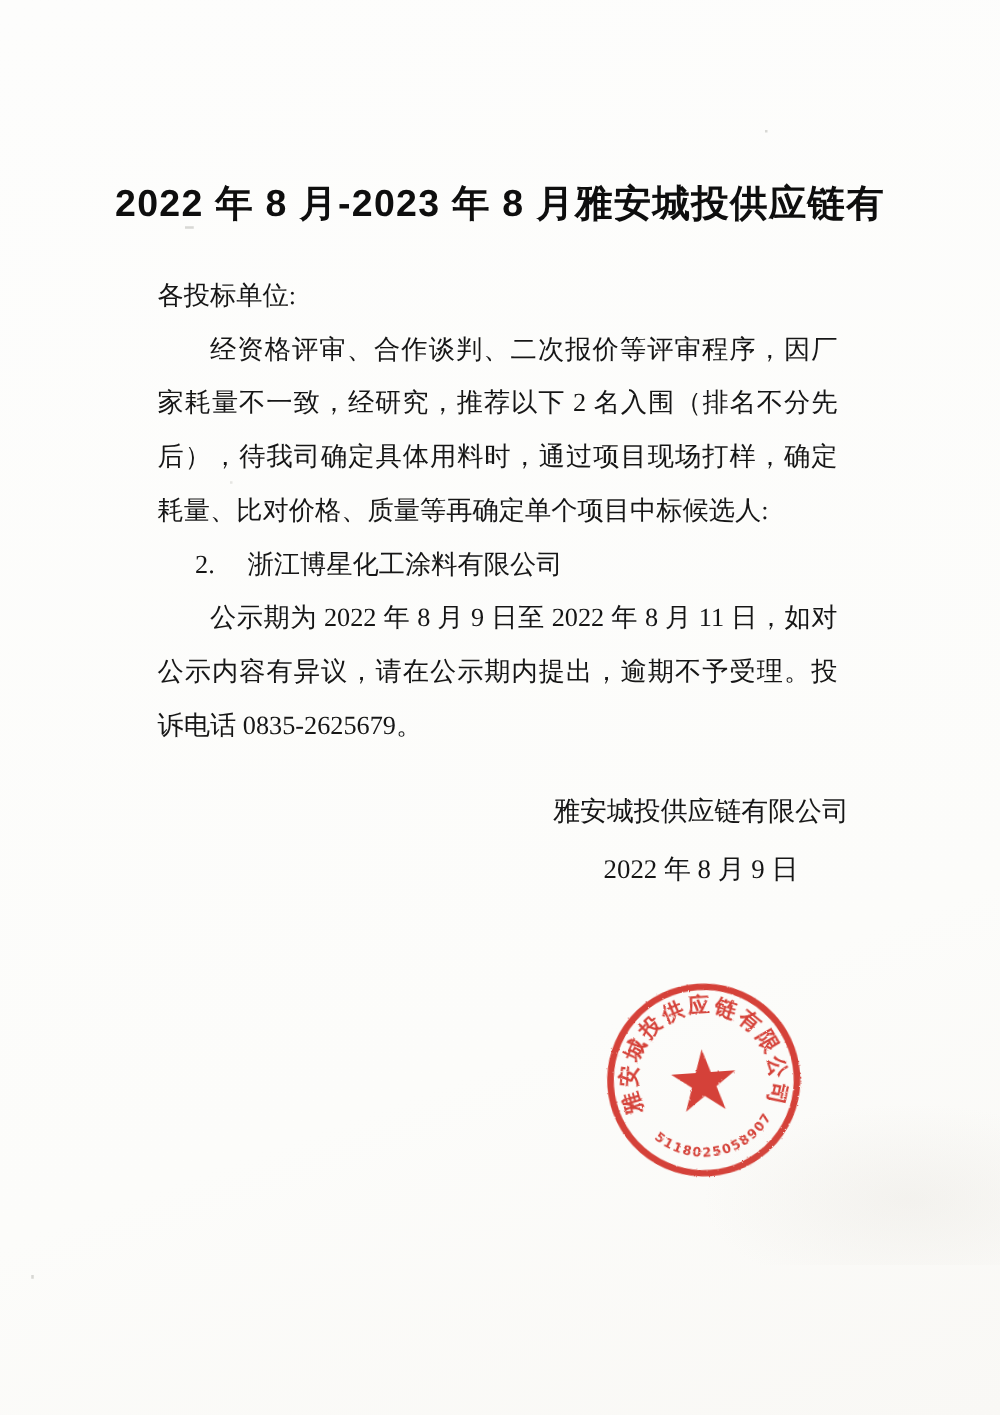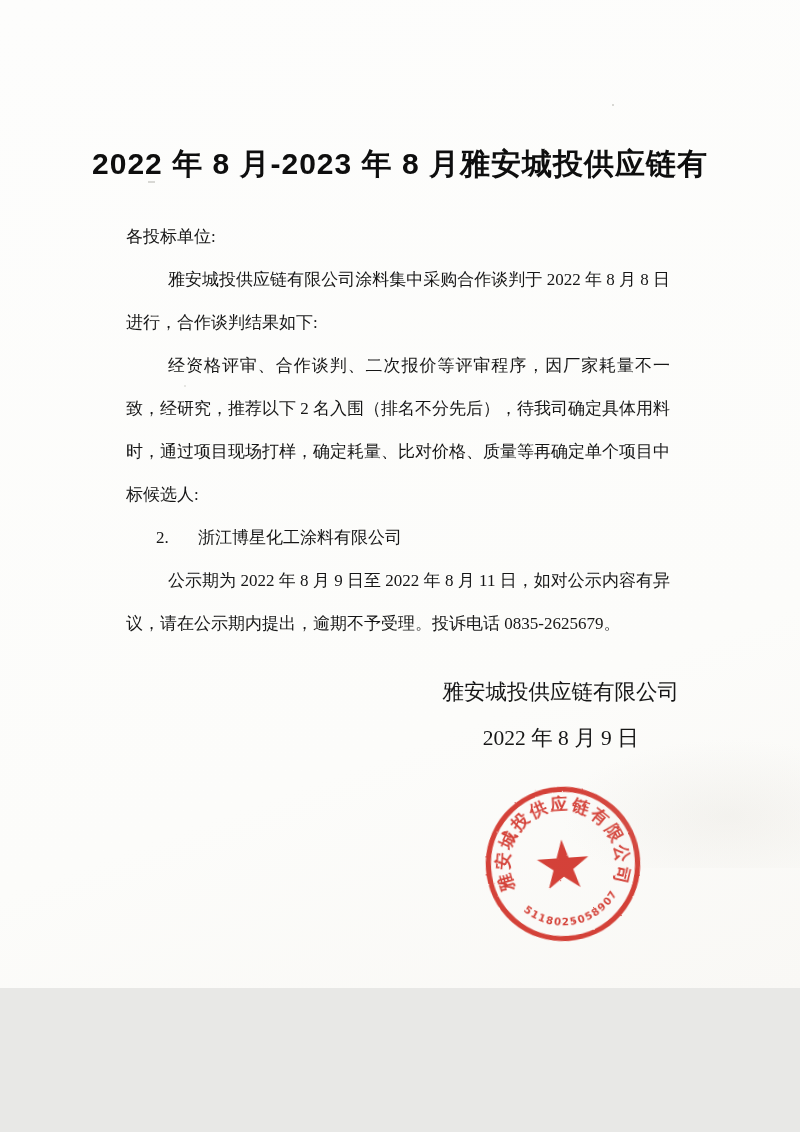--- a/index.html
+++ b/index.html
@@ -1,38 +1,38 @@
 <!DOCTYPE html>
 <html lang="zh"><head>
 <meta charset="utf-8">
 <style>
   html, body { margin: 0; padding: 0; background: #e8e8e6; }
   .page {
     position: relative;
     width: 800px;
-    height: 988px;
+    height: 1132px;
     margin: 0 auto;
     background: linear-gradient(160deg, #fdfdfc 0%, #fcfcfa 70%, #f9f8f5 100%);
     overflow: hidden;
     color: #121212;
   }
   .doc-title {
     margin: 140px 70px 0;
     text-align: center;
     font-family: "Liberation Sans", "DejaVu Sans", sans-serif;
     font-weight: bold;
     font-size: 30px;
     line-height: 47px;
     letter-spacing: 1px;
     color: #0e0e0e;
   }
   .doc-body {
     margin: 28px 130px 0 126px;
     font-family: "Liberation Serif", "DejaVu Serif", serif;
-    font-size: 17px;
+    font-size: 21px;
     line-height: 43px;
     text-align: justify;
     color: #161616;
   }
   .doc-body p { margin: 0; text-indent: 42px; }
   .doc-body p.no-indent { text-indent: 0; }
   .candidate-row { padding-left: 30px; }
   .candidate-num { display: inline-block; width: 42px; }
   .signature-block {
     width: fit-content;
@@ -71,21 +71,20 @@
 <body>
 
 <div class="page">
 
   <div class="doc-title">
     <div>2022 年 8 月-2023 年 8 月雅安城投供应链有</div>
   </div>
 
   <div class="doc-body">
     <p class="no-indent">各投标单位:</p>
-    <p>雅安城投供应链有限公司涂料集中采购合作谈判于 2022 年 8 月 8 日进行，合作谈判结果如下:</p>
     <p>经资格评审、合作谈判、二次报价等评审程序，因厂家耗量不一致，经研究，推荐以下 2 名入围（排名不分先后），待我司确定具体用料时，通过项目现场打样，确定耗量、比对价格、质量等再确定单个项目中标候选人:</p>
 
     <div class="candidate-list">
       <div class="candidate-row">
         <span class="candidate-num">2.</span><span>浙江博星化工涂料有限公司</span>
       </div>
     </div>
 
     <p>公示期为 2022 年 8 月 9 日至 2022 年 8 月 11 日，如对公示内容有异议，请在公示期内提出，逾期不予受理。投诉电话 0835-2625679。</p>
   </div>

